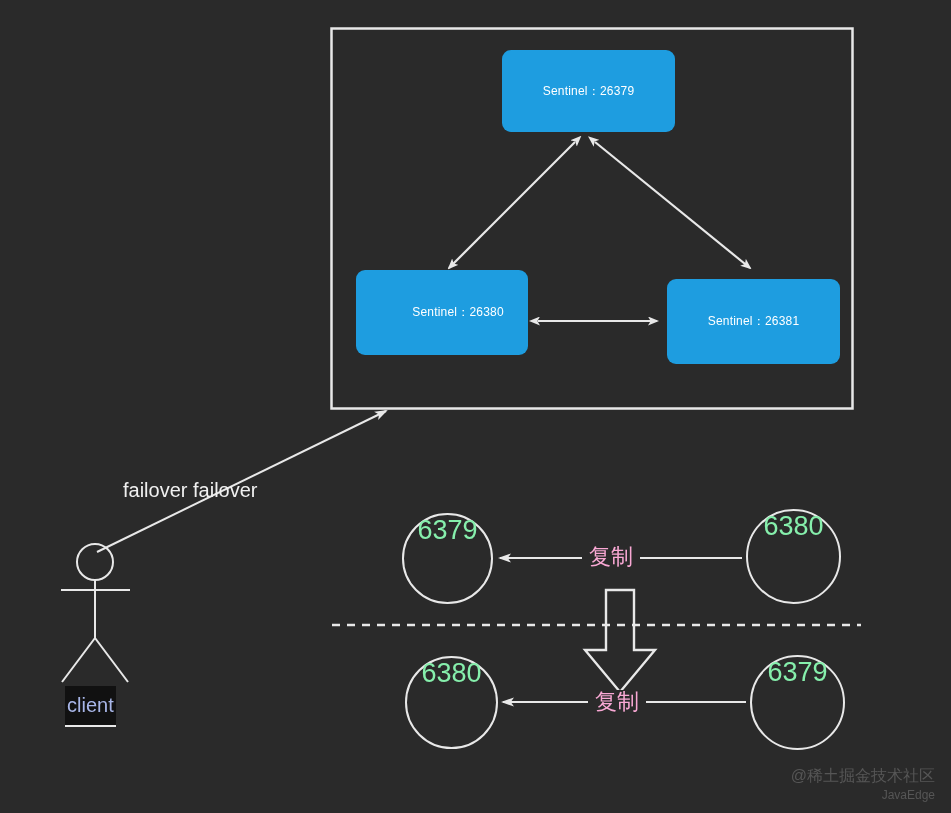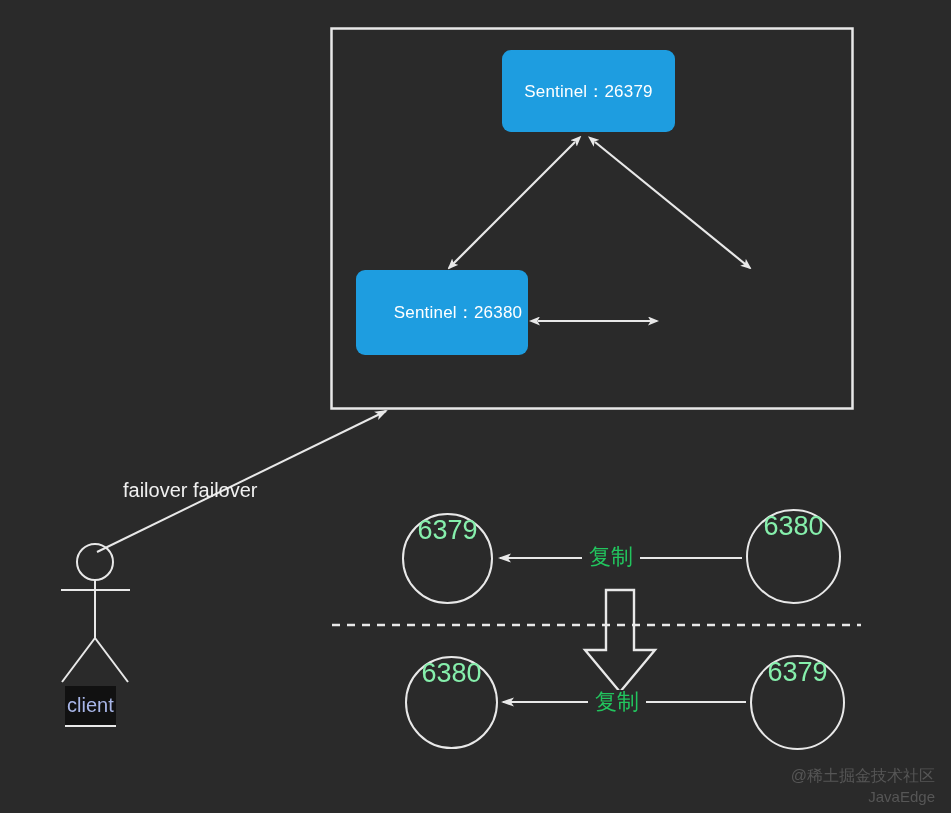--- a/index.html
+++ b/index.html
@@ -23,21 +23,21 @@
     height: 813px;
   }
   .sentinel-box {
     position: absolute;
     background: #1e9de0;
     border-radius: 9px;
     display: flex;
     align-items: center;
     justify-content: center;
     color: #ffffff;
-    font-size: 17px;
+    font-size: 12px;
     letter-spacing: 0.2px;
     box-sizing: border-box;
     white-space: nowrap;
   }
   #sentinel-26379 { left: 502px; top: 50px;  width: 173px; height: 82px; }
   #sentinel-26380 { left: 356px; top: 270px; width: 172px; height: 85px; padding-left: 32px; }
   #sentinel-26381 { left: 667px; top: 279px; width: 173px; height: 85px; }
 
   .node-circle {
     position: absolute;
@@ -50,21 +50,21 @@
     font-size: 27px;
     box-sizing: border-box;
   }
   #circle-top-left    { left: 402px; top: 513px; width: 91px;  height: 91px; }
   #circle-top-right   { left: 746px; top: 509px; width: 95px;  height: 95px; }
   #circle-bottom-left { left: 405px; top: 656px; width: 93px;  height: 93px; }
   #circle-bottom-right{ left: 750px; top: 655px; width: 95px;  height: 95px; }
 
   .replicate-label {
     position: absolute;
-    color: #22c55e;
+    color: #f9a8d4;
     font-size: 22px;
     background: #2a2a2a;
     padding: 0 7px;
     line-height: 1.1;
     white-space: nowrap;
   }
   #replicate-top    { left: 582px; top: 545px; }
   #replicate-bottom { left: 588px; top: 690px; }
 
   #failover-label {
@@ -93,21 +93,21 @@
     position: absolute;
     left: 735px;
     top: 765px;
     width: 200px;
     text-align: right;
     color: #565656;
     font-size: 16px;
     line-height: 1.35;
     white-space: nowrap;
   }
-  #watermark .wm-sub { font-size: 15px; }
+  #watermark .wm-sub { font-size: 12px; }
 </style>
 </head>
 <body>
 
 <div id="canvas">
 
   <svg id="svg-layer" viewBox="0 0 951 813" xmlns="http://www.w3.org/2000/svg">
     <defs>
       <marker id="arrow-end" markerWidth="11" markerHeight="9" refX="9" refY="4.5" orient="auto" markerUnits="userSpaceOnUse">
         <path d="M0,0 L11,4.5 L0,9 L2.6,4.5 Z" fill="#e8e8e8"></path>
@@ -144,20 +144,23 @@
 
     <line x1="746" y1="702" x2="503" y2="702" stroke="#e8e8e8" stroke-width="2" marker-end="url(#arrow-thin)"></line>
   </svg>
 
   <div class="sentinel-box" id="sentinel-26379">
     <span>Sentinel：26379</span>
   </div>
   <div class="sentinel-box" id="sentinel-26380">
     <span>Sentinel：26380</span>
   </div>
+  <div class="sentinel-box" id="sentinel-26381">
+    <span>Sentinel：26381</span>
+  </div>
 
   <div class="node-circle" id="circle-top-left">
     <span>6379</span>
   </div>
   <div class="node-circle" id="circle-top-right">
     <span>6380</span>
   </div>
 
   <div class="node-circle" id="circle-bottom-left">
     <span>6380</span>

